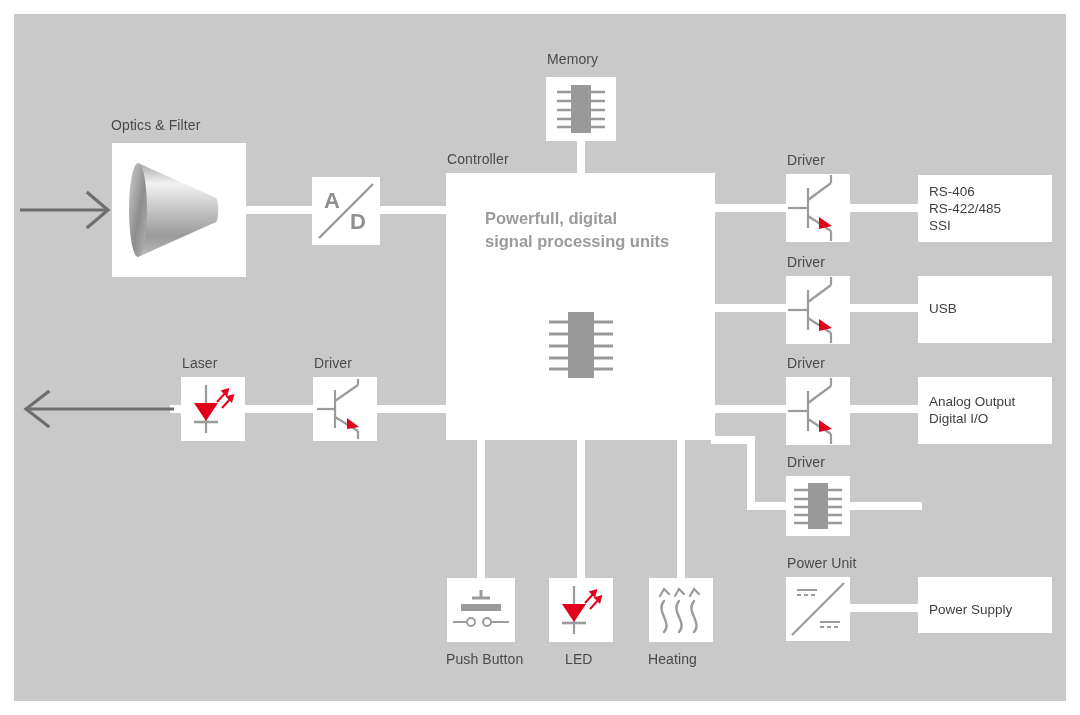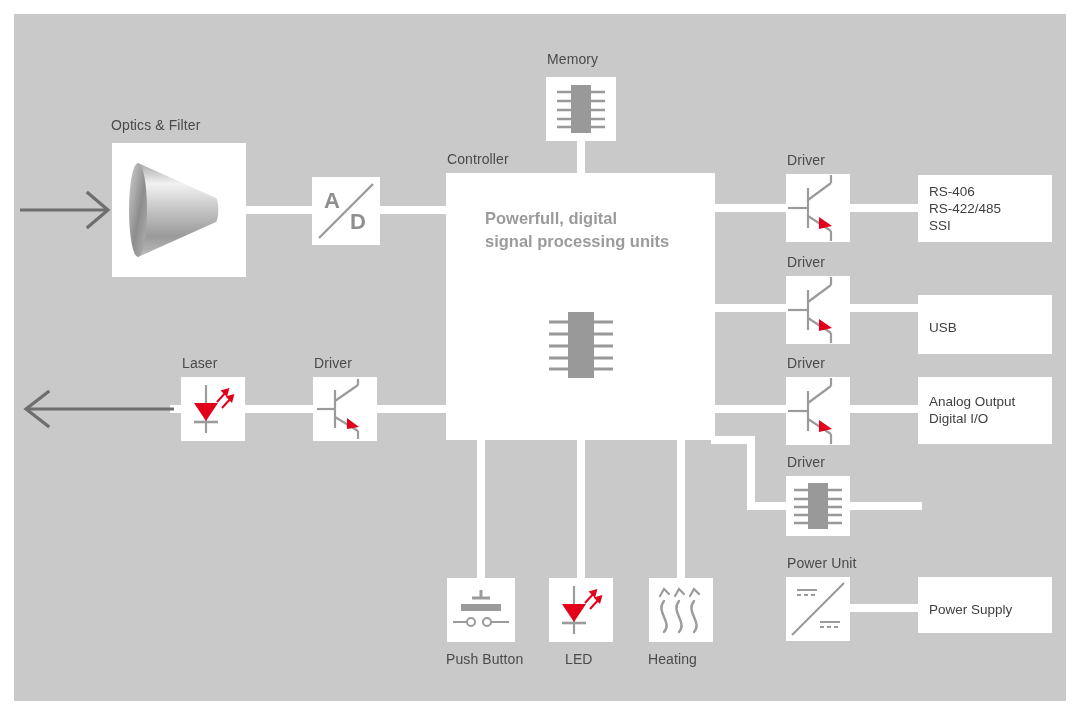--- a/index.html
+++ b/index.html
@@ -313,21 +313,21 @@
     </svg>
   </div>
   <div class="label" style="left:648px; top:652px;">Heating</div>
 
   <div class="node" style="left:918px; top:175px; width:134px; height:67px;">
     <div class="port-text" style="left:11px; top:8px;">RS-406</div>
     <div class="port-text" style="left:11px; top:25px;text-align:right;">RS-422/485</div>
     <div class="port-text" style="left:11px; top:42px;">SSI</div>
   </div>
 
-  <div class="node" style="left:918px; top:276px; width:134px; height:59px;margin-top:19px;">
+  <div class="node" style="left:918px; top:276px; width:134px; height:67px;">
     <div class="port-text" style="left:11px; top:24px;">USB</div>
   </div>
 
   <div class="node" style="left:918px; top:377px; width:134px; height:67px;">
     <div class="port-text" style="left:11px; top:16px;">Analog Output</div>
     <div class="port-text" style="left:11px; top:33px;">Digital I/O</div>
   </div>
 
 
   <div class="node" style="left:918px; top:577px; width:134px; height:56px;">

